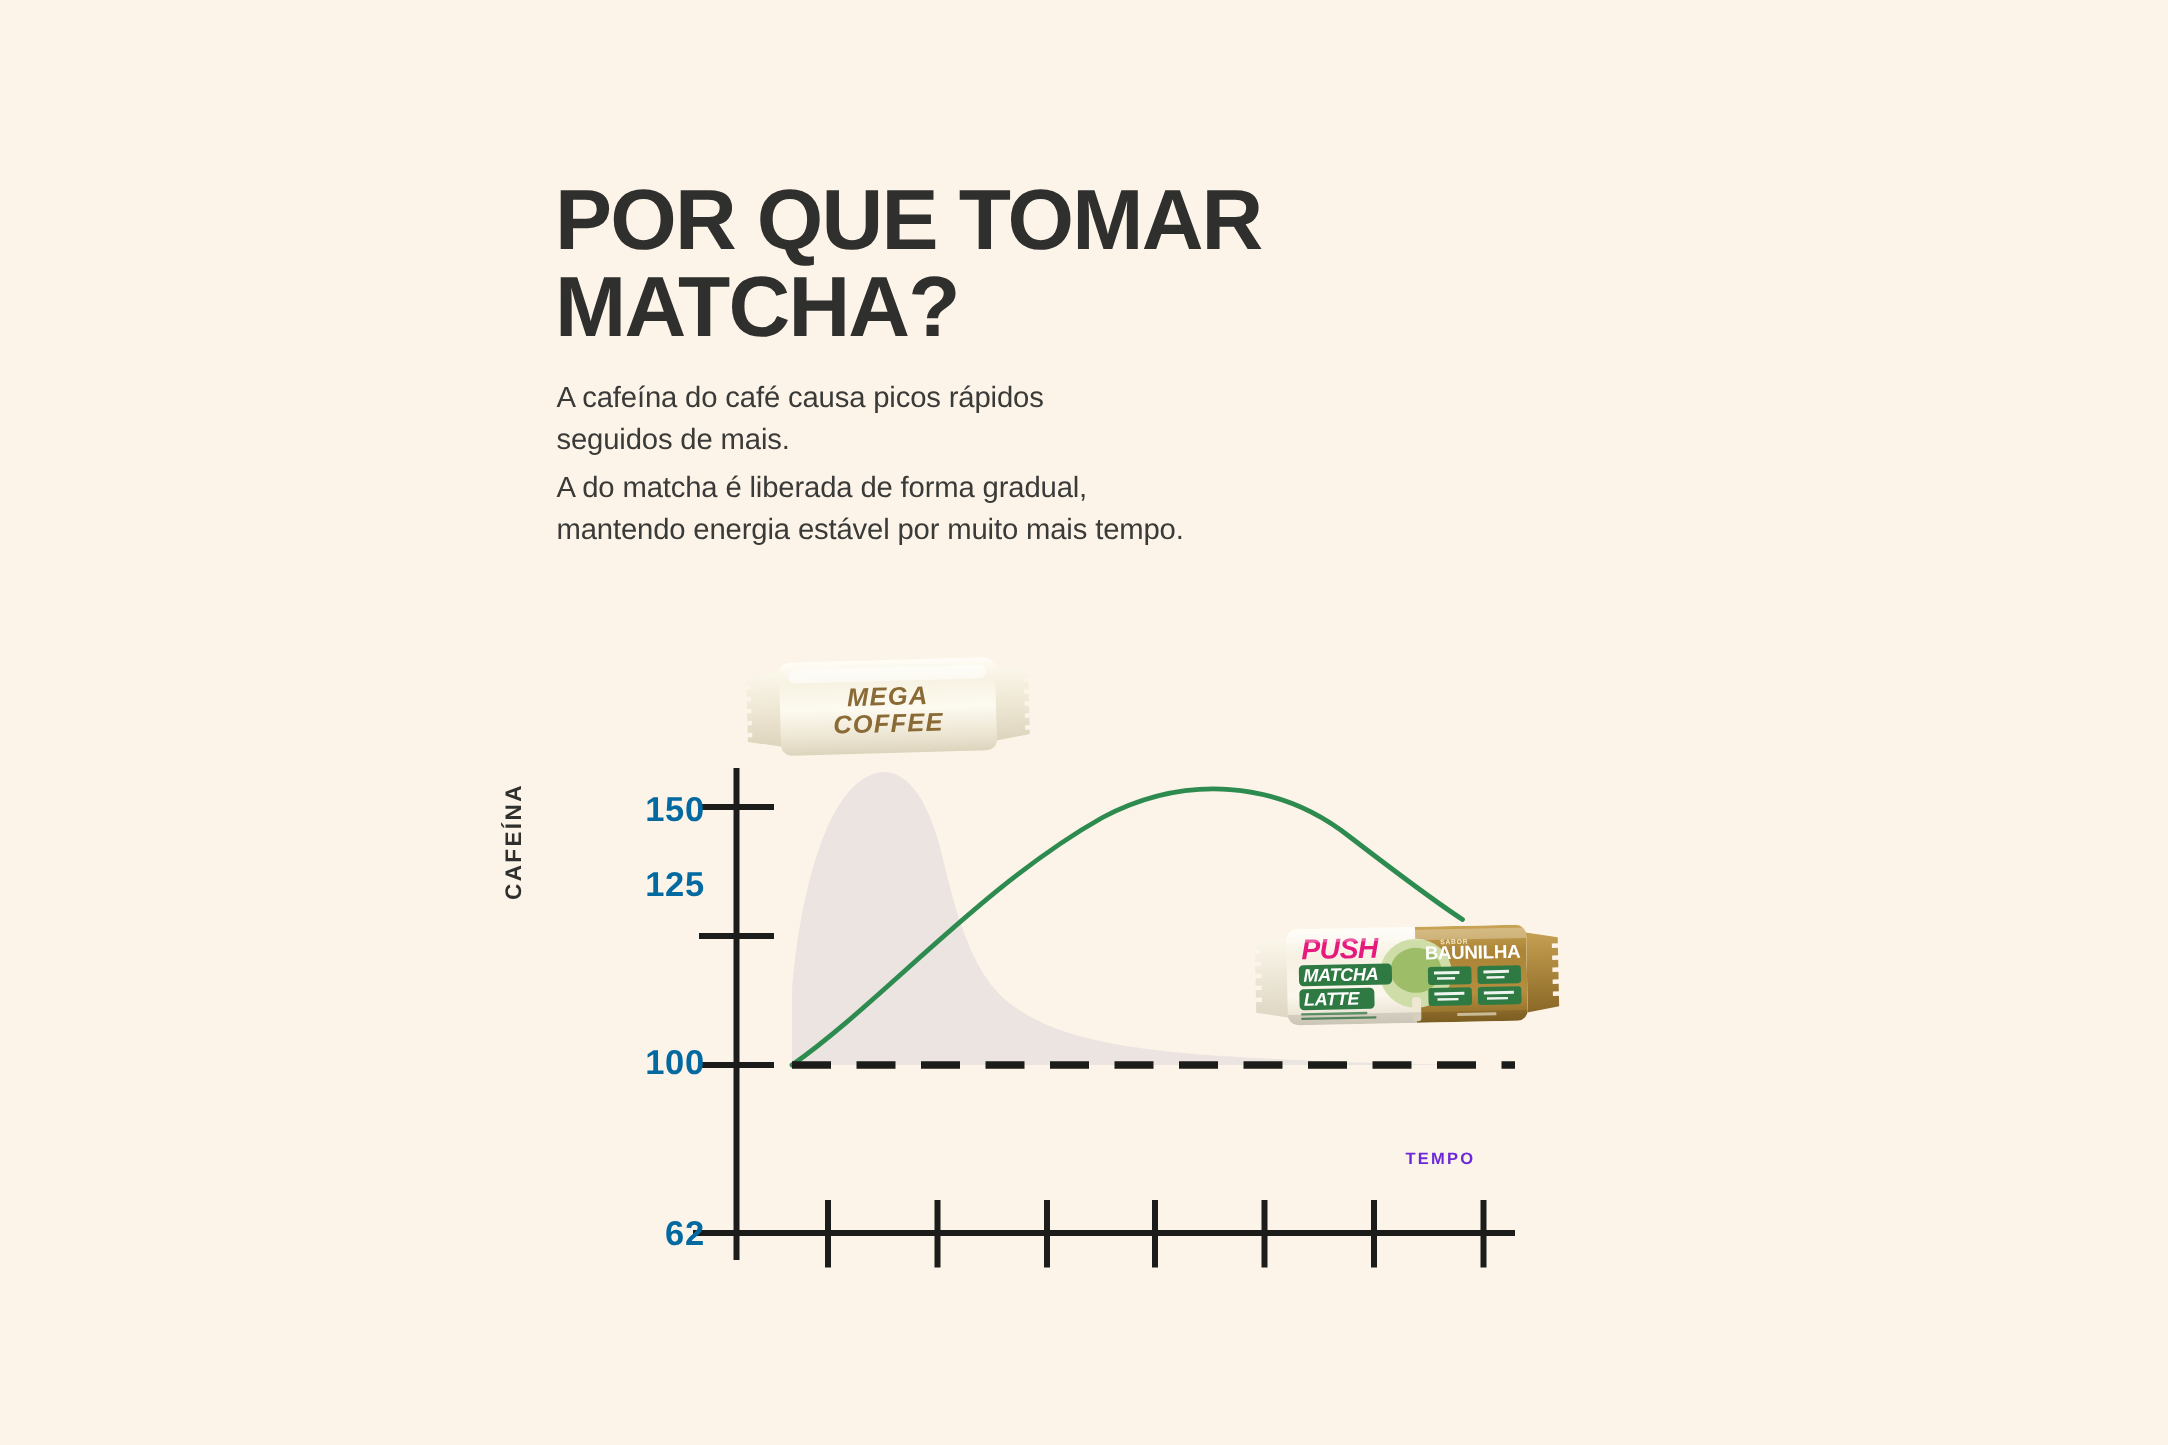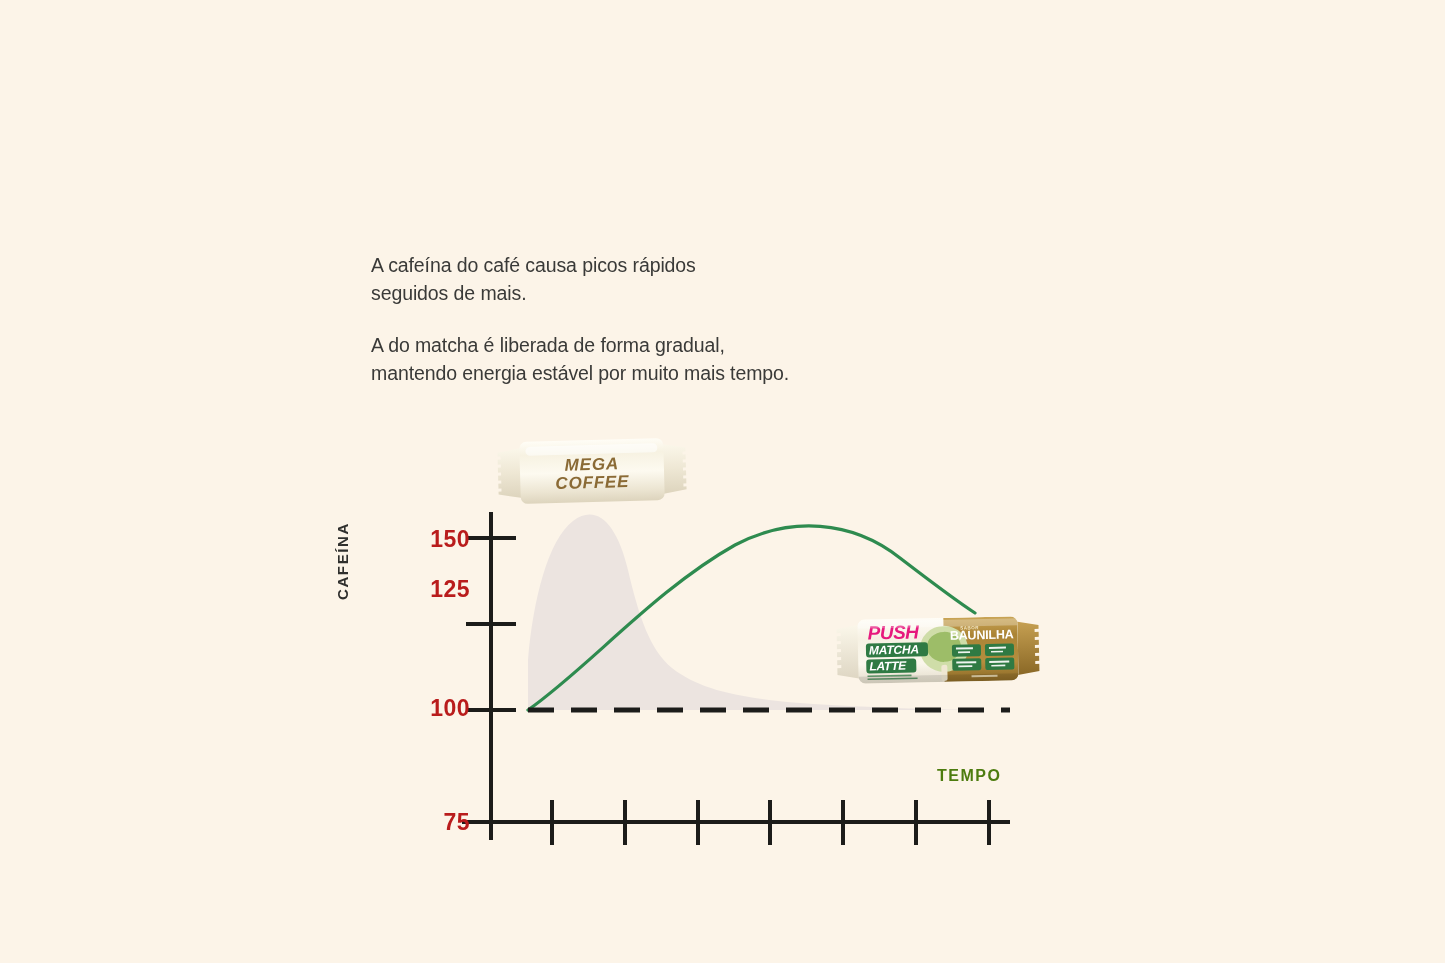--- a/index.html
+++ b/index.html
@@ -40,38 +40,38 @@
     position: absolute;
     left: 371px;
     width: 560px;
     font-size: 19.5px;
     line-height: 1.45;
     color: #3a3a38;
     white-space: pre-line;
     letter-spacing: -0.1px;
   }
   #para1 { top: 251px; }
-  #para2 { top: 331px; }
+  #para2 { top: 311px; }
 
   
   #chart {
     position: absolute;
     left: 0;
     top: 0;
     width: 1445px;
     height: 963px;
   }
   #chart svg { display: block; }
 
   
   .axis-num {
     position: absolute;
     font-size: 23px;
     font-weight: bold;
-    color: #b91c1c;
+    color: #0369a1;
     letter-spacing: 0.5px;
     text-align: right;
     width: 70px;
   }
   #y150 { left: 400px; top: 526px; }
   #y125 { left: 400px; top: 576px; }
   #y100 { left: 400px; top: 695px; }
   #y75  { left: 400px; top: 809px; }
 
   #ylabel {
@@ -84,24 +84,24 @@
     color: #2f2f2d;
     transform: rotate(-90deg);
     transform-origin: left top;
     white-space: nowrap;
   }
 
   #xlabel {
     position: absolute;
     left: 937px;
     top: 767px;
-    font-size: 16px;
+    font-size: 11px;
     font-weight: bold;
     letter-spacing: 1.5px;
-    color: #4d7c0f;
+    color: #6d28d9;
     white-space: nowrap;
   }
 
   
   .bar-wrap { position: absolute; }
 
   #coffee-bar {
     left: 496px;
     top: 434px;
     width: 192px;
@@ -114,20 +114,22 @@
     width: 204px;
     height: 76px;
     transform: rotate(-1.2deg);
   }
 </style>
 </head>
 <body>
 
 <div id="poster">
 
+  <div id="headline">POR QUE TOMAR
+MATCHA?</div>
 
   <div class="para" id="para1">A cafeína do café causa picos rápidos
 seguidos de mais.</div>
 
   <div class="para" id="para2">A do matcha é liberada de forma gradual,
 mantendo energia estável por muito mais tempo.</div>
 
   <div id="chart">
     <svg width="1445" height="963" viewBox="0 0 1445 963">
 
@@ -161,21 +163,21 @@
       <line x1="770" y1="800" x2="770" y2="845" stroke="#1c1c1a" stroke-width="4"></line>
       <line x1="843" y1="800" x2="843" y2="845" stroke="#1c1c1a" stroke-width="4"></line>
       <line x1="916" y1="800" x2="916" y2="845" stroke="#1c1c1a" stroke-width="4"></line>
       <line x1="989" y1="800" x2="989" y2="845" stroke="#1c1c1a" stroke-width="4"></line>
     </svg>
   </div>
 
   <div class="axis-num" id="y150">150</div>
   <div class="axis-num" id="y125">125</div>
   <div class="axis-num" id="y100">100</div>
-  <div class="axis-num" id="y75">75</div>
+  <div class="axis-num" id="y75">62</div>
 
   <div id="ylabel">CAFEÍNA</div>
 
   <div id="xlabel">TEMPO</div>
 
   <div class="bar-wrap" id="coffee-bar">
     <svg width="192" height="74" viewBox="0 0 192 74">
       <defs>
         <linearGradient id="cgrad" x1="0" y1="0" x2="0" y2="1">
           <stop offset="0%" stop-color="#fffdf6"></stop>

